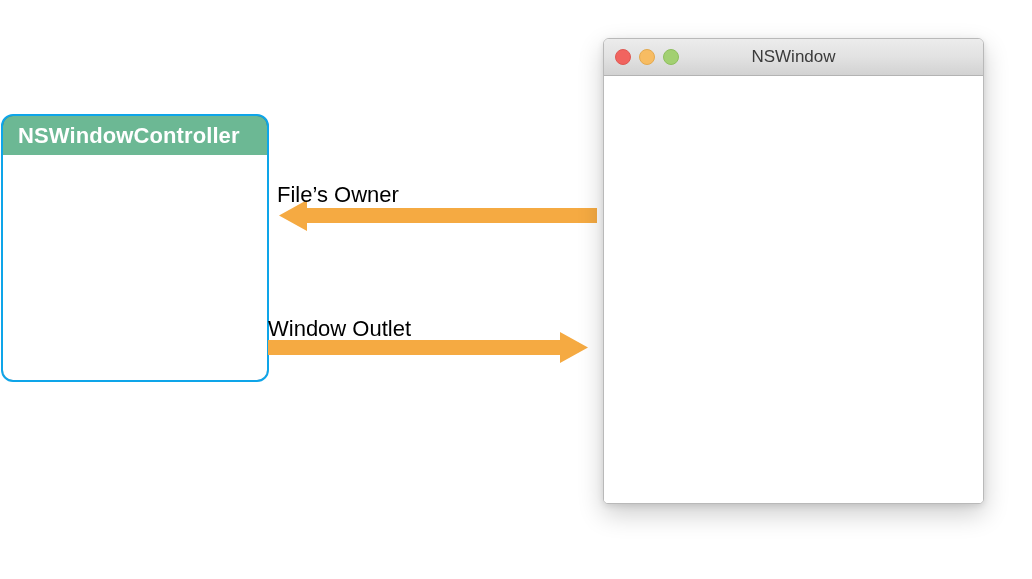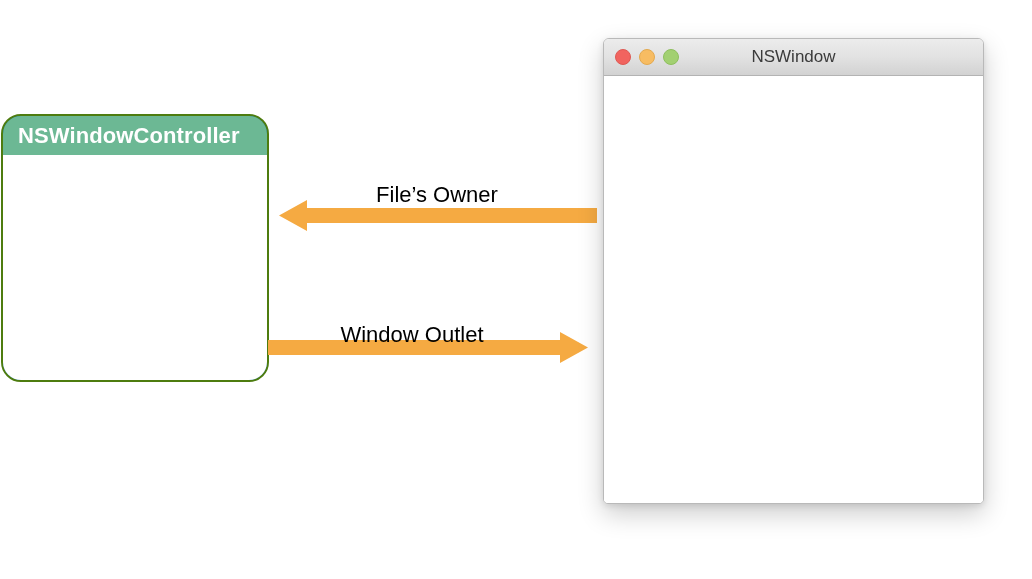--- a/index.html
+++ b/index.html
@@ -23,22 +23,22 @@
   }
 
   
   .controller-box {
     position: absolute;
     left: 1px;
     top: 114px;
     width: 268px;
     height: 268px;
     box-sizing: border-box;
-    border: 2px solid #4d7c0f;
-    border-radius: 20px;
+    border: 2px solid #0ea5e9;
+    border-radius: 12px;
     background: #0369a1;
     overflow: hidden;
   }
   .controller-header {
     position: absolute;
     left: 0; top: 0;
     width: 100%;
     height: 39px;
     background: #6cb894;
     display: flex;
@@ -126,32 +126,30 @@
   }
   #arrow-file-owner { left: 277px; top: 200px; }
   #arrow-window-outlet { left: 268px; top: 332px; }
 
   
   .arrow-label {
     position: absolute;
     font-size: 22px;
     color: #000000;
     white-space: nowrap;
-    text-align: center;
   }
   #label-file-owner {
     left: 277px;
     top: 182px;
     width: 320px;
   }
   #label-window-outlet {
-    left: 252px;
+    left: 268px;
     top: 316px;
     width: 320px;
-    margin-top: 6px;
   }
 </style>
 </head>
 <body>
 
 <div id="canvas">
 
   <div class="controller-box">
     <div class="controller-header">
       <span class="controller-title">NSWindowController</span>

